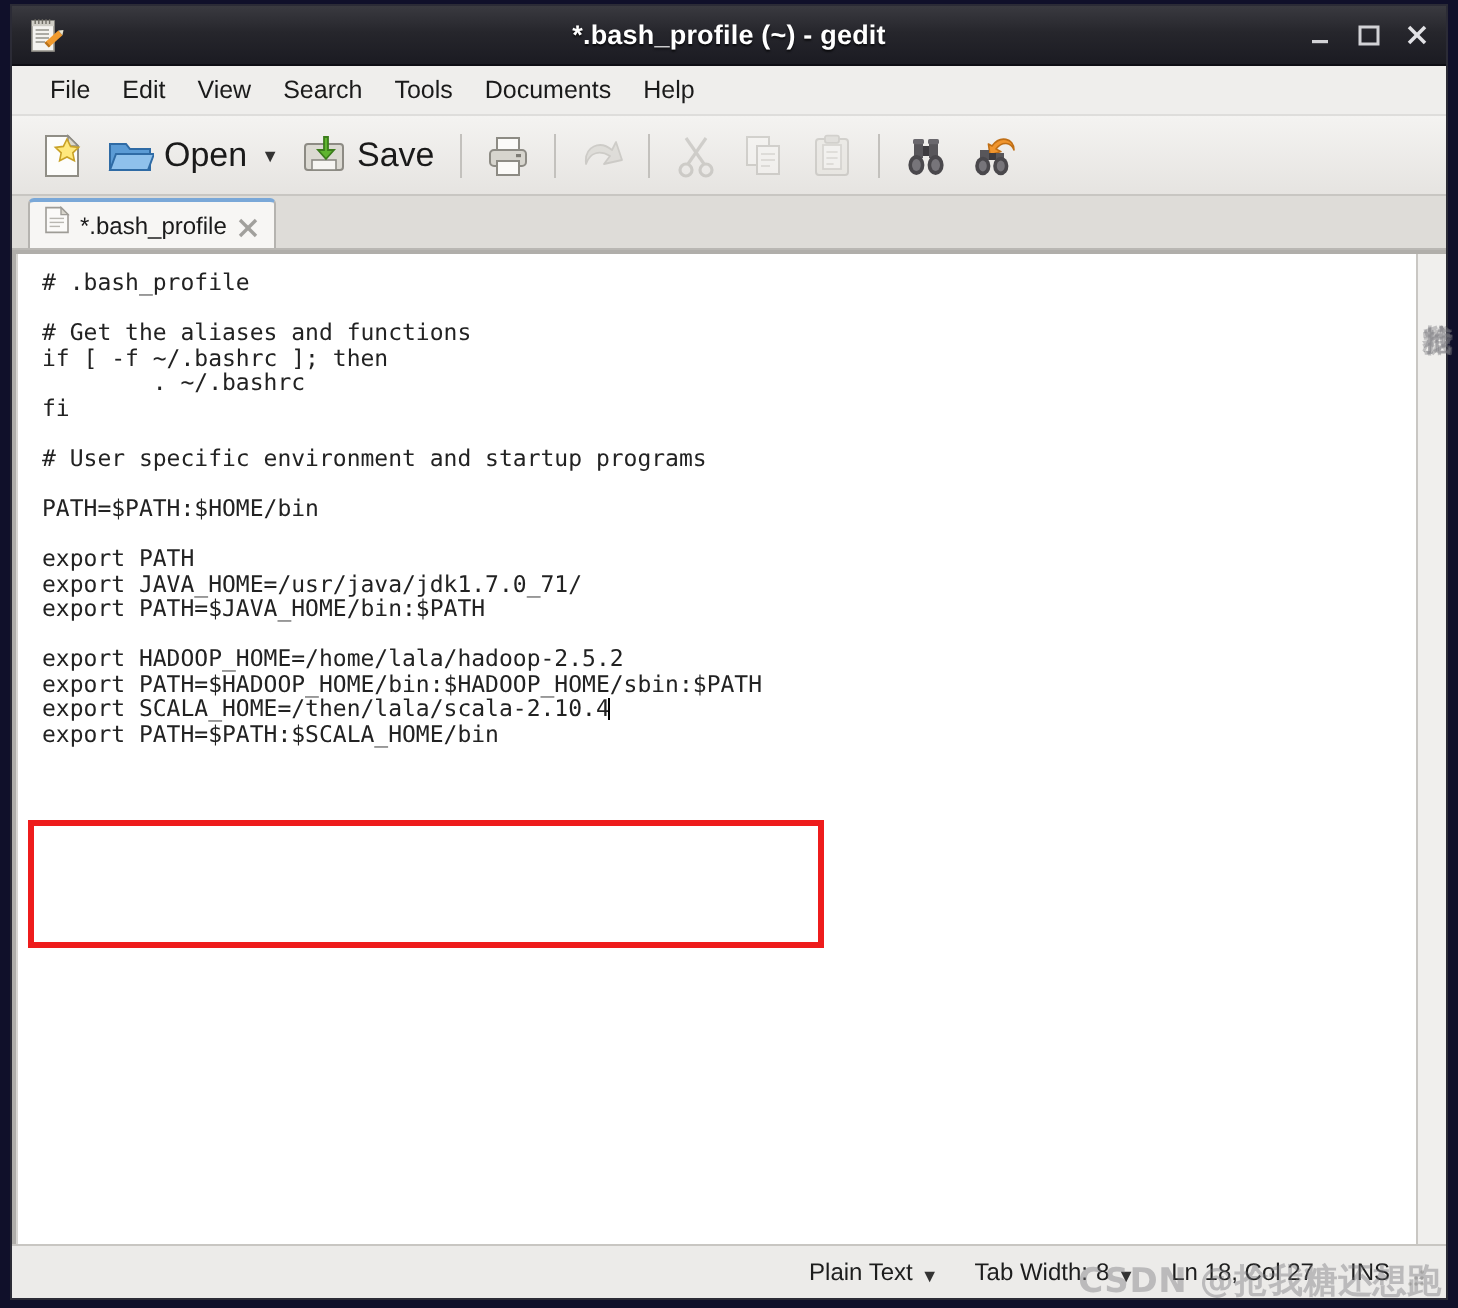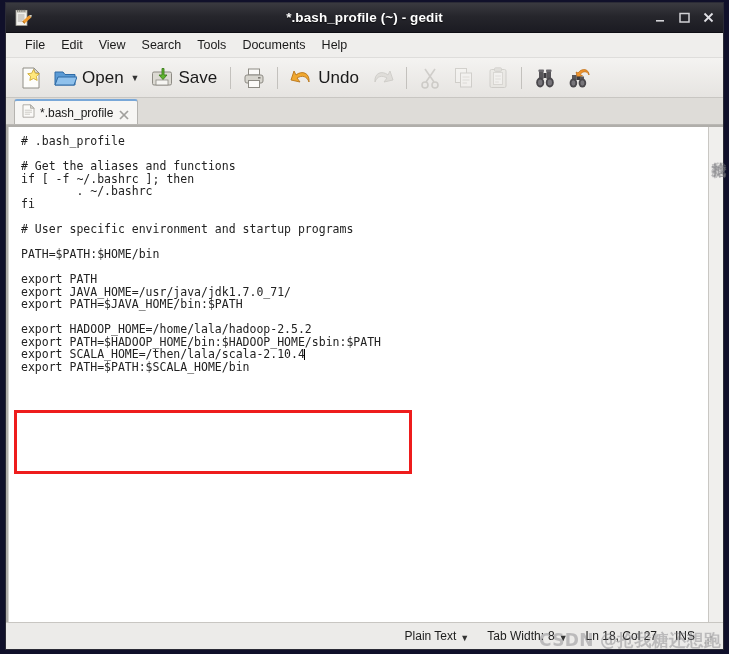--- a/index.html
+++ b/index.html
@@ -382,28 +382,20 @@
           <rect x="6.5" y="3" width="11" height="6" fill="#fbfaf8" stroke="#8d8b84" stroke-width="1"></rect>
           <rect x="3" y="9" width="18" height="8" rx="2" fill="#d7d5ce" stroke="#8d8b84" stroke-width="1"></rect>
           <rect x="6.5" y="14.5" width="11" height="7" fill="#fbfaf8" stroke="#8d8b84" stroke-width="1"></rect>
           <rect x="16" y="11" width="2.5" height="1.6" fill="#7e7c75"></rect>
         </svg>
       </span>
     </div>
 
     <div class="tb-sep"></div>
 
-    <div class="tb-item">
-      <span>
-        <svg class="tb-ico" viewBox="0 0 24 24">
-          <path d="M7,9 C13,4 21,7 20,16 C18,10 13,9 8,12 L11,16 L2,14 L5,5 Z" fill="#f0a830" stroke="#b9751a" stroke-width="0.9" stroke-linejoin="round"></path>
-        </svg>
-      </span>
-      <span class="tb-label">Undo</span>
-    </div>
 
     <div class="tb-item disabled">
       <span>
         <svg class="tb-ico" viewBox="0 0 24 24">
           <path d="M17,9 C11,4 3,7 4,16 C6,10 11,9 16,12 L13,16 L22,14 L19,5 Z" fill="#c8c6c0" stroke="#9b9992" stroke-width="0.9" stroke-linejoin="round"></path>
         </svg>
       </span>
     </div>
 
     <div class="tb-sep"></div>

